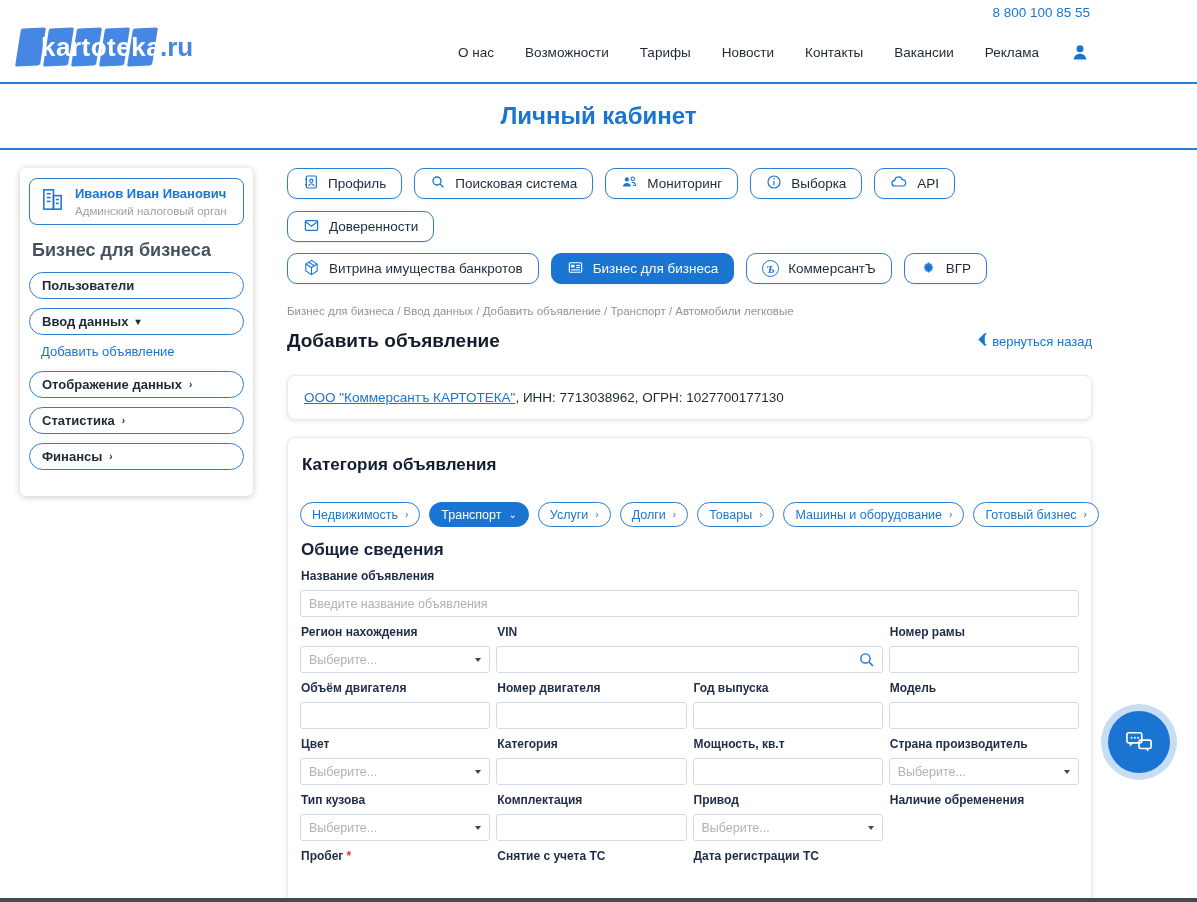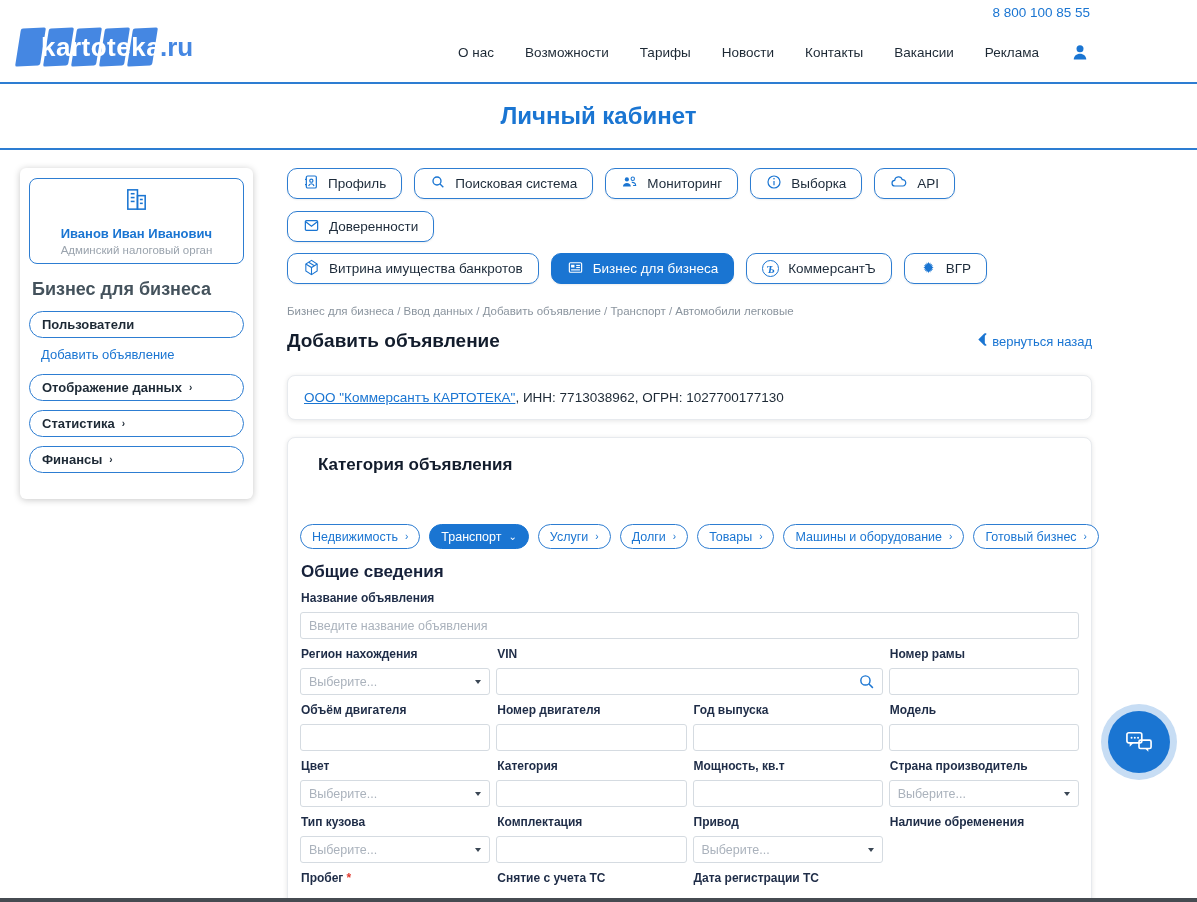--- a/index.html
+++ b/index.html
@@ -27,21 +27,21 @@
 
   
   .titleband { height:66px; display:flex; align-items:center; justify-content:center; border-bottom:2px solid #2d7dd2; background:#fff; }
   .titleband h1 { color:#1a75d2; font-size:24px; font-weight:bold; }
 
   
   .content { display:flex; padding:18px 0 0 20px; align-items:flex-start; }
 
   
   .sidebar { width:233px; background:#fff; border-radius:6px; box-shadow:0 1px 7px rgba(0,0,0,.22); padding:10px 9px 14px; }
-  .usercard { border:1px solid #2d7dd2; border-radius:8px; padding:7px 9px; display:flex; gap:9px; align-items:center;flex-direction:column; }
+  .usercard { border:1px solid #2d7dd2; border-radius:8px; padding:7px 9px; display:flex; gap:9px; align-items:center; }
   .uname { color:#1a75d2; font-weight:bold; font-size:13px; line-height:1.25; }
   .urole { color:#9aa3ad; font-size:11.5px; margin-top:2px; }
   .side-title { font-size:18px; font-weight:bold; color:#44525c; margin:15px 3px 11px; }
   .side-btn { border:1px solid #2d7dd2; border-radius:14px; padding:5px 12px; font-size:13px; font-weight:bold; color:#1d2935; margin-bottom:9px; display:flex; align-items:center; gap:7px; background:#fff; cursor:pointer; }
   .side-btn .crt { font-size:10px; color:#1d2935; font-weight:bold; }
   .side-sublink { display:block; color:#1a75d2; font-size:13px; margin:3px 0 12px 12px; text-decoration:none; cursor:pointer; }
 
   
   .main { width:805px; margin-left:34px; }
   .tabrow { display:flex; gap:12px; margin-bottom:11px; flex-wrap:wrap; }
@@ -53,22 +53,22 @@
   .breadcrumb { margin-top:21px; font-size:11.5px; color:#8a949e; }
   .headrow { display:flex; justify-content:space-between; align-items:center; margin-top:13px; }
   .headrow h2 { font-size:19px; font-weight:bold; color:#121c2c; }
   .backlink { color:#1a75d2; font-size:13px; text-decoration:none; display:flex; align-items:center; gap:5px; cursor:pointer; }
 
   .card { background:#fff; border:1px solid #e7eaee; border-radius:8px; box-shadow:0 1px 5px rgba(0,0,0,.10); }
   .company-card { margin-top:23px; padding:14px 16px; font-size:13.5px; color:#1d2935; }
   .company-card a { color:#1a75d2; cursor:pointer; }
 
   .form-card { margin-top:17px; padding:17px 12px 40px; height:560px; }
-  .cat-title { font-size:17px; font-weight:bold; color:#121c2c; margin-left:18px; }
-  .chips { display:flex; gap:9px; margin-top:49px; }
+  .cat-title { font-size:17px; font-weight:bold; color:#121c2c; margin-left:2px; }
+  .chips { display:flex; gap:9px; margin-top:27px; }
   .chip { display:inline-flex; align-items:center; gap:7px; border:1px solid #2d7dd2; border-radius:14px; height:25px; padding:0 11px; color:#1a75d2; font-size:12.5px; background:#fff; cursor:pointer; white-space:nowrap; }
   .chip .crt { font-size:10px; }
   .chip.active { background:#1a75d2; color:#fff; border-color:#1a75d2; }
   .subsection { font-size:17px; font-weight:bold; color:#16213a; margin:13px 0 0 1px; }
 
   .grid { display:grid; grid-template-columns:repeat(4, 1fr); column-gap:6px; margin-top:2px; }
   .cell { margin-bottom:1px; }
   .span2 { grid-column: span 2; }
   .span4 { grid-column: span 4; }
   .flabel { font-size:12px; font-weight:bold; color:#1e2c47; margin:7px 0 7px 1px; }
@@ -149,20 +149,24 @@
           <div class="uname">Иванов Иван Иванович</div>
           <div class="urole">Админский налоговый орган</div>
         </div>
       </div>
 
       <div class="side-title">Бизнес для бизнеса</div>
 
       <div class="side-btn">
         <span>Пользователи</span>
       </div>
+      <div class="side-btn">
+        <span>Ввод данных</span>
+        <span class="crt">▾</span>
+      </div>
       <a class="side-sublink">Добавить объявление</a>
       <div class="side-btn">
         <span>Отображение данных</span>
         <span class="crt">›</span>
       </div>
       <div class="side-btn">
         <span>Статистика</span>
         <span class="crt">›</span>
       </div>
       <div class="side-btn" style="margin-bottom:12px;">

